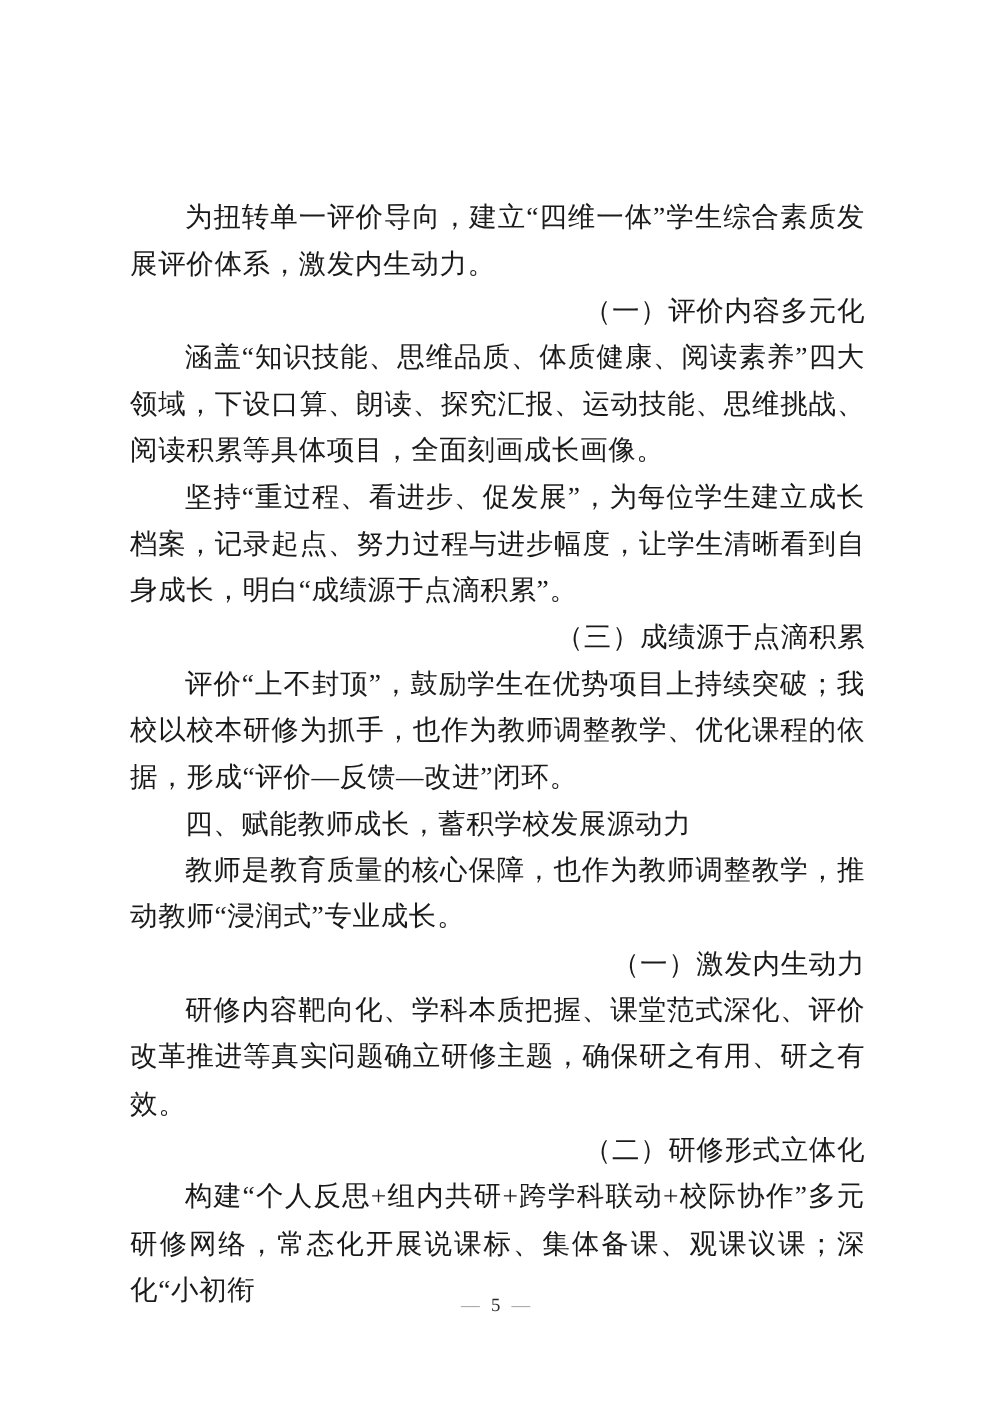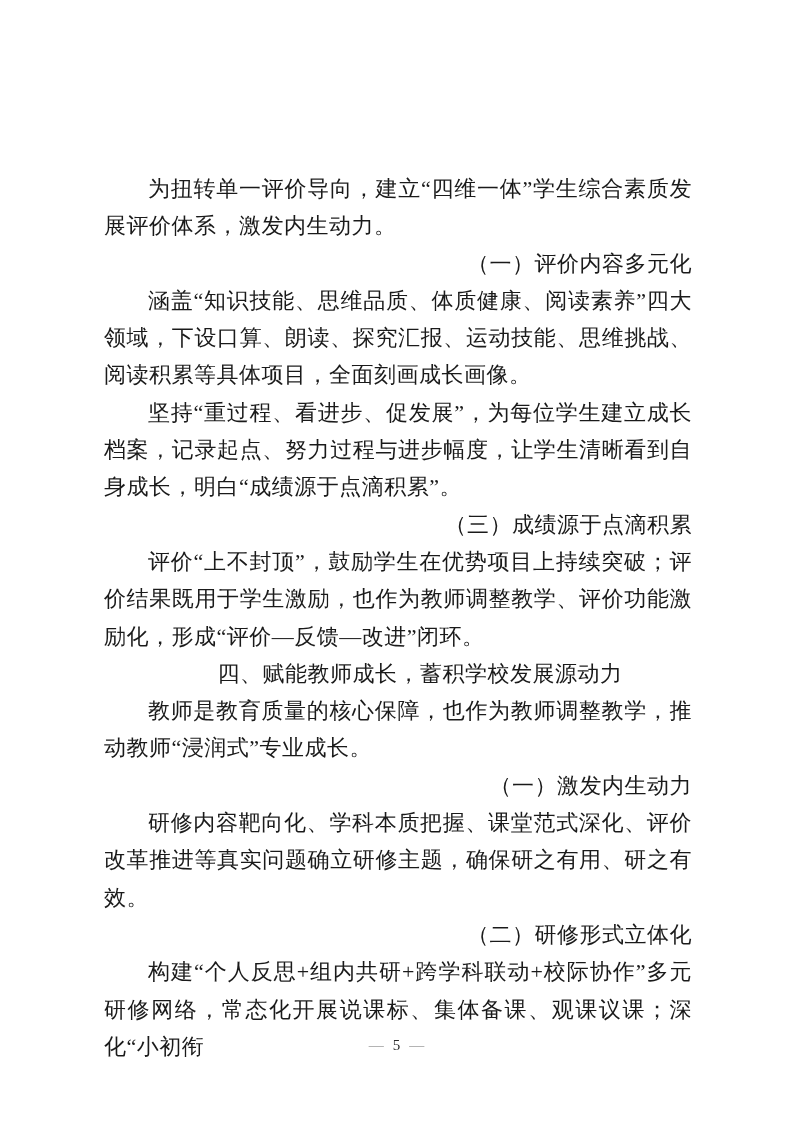--- a/index.html
+++ b/index.html
@@ -12,38 +12,38 @@
     width: 793px;
     height: 1122px;
     background: #ffffff;
     font-family: "Liberation Serif", "DejaVu Serif", serif;
     color: #1a1a1a;
     overflow: hidden;
   }
   .content {
     position: absolute;
     left: 104px;
-    top: 170px;
+    top: 155px;
     width: 588px;
   }
   .content p {
     margin: 0;
     font-size: 22px;
     line-height: 37.3px;
     text-indent: 2em;
     letter-spacing: 0.5px;
     font-weight: 400;
   }
   .p-body {
     text-align: justify;
     text-justify: inter-character;
   }
   .p-h1 {
     font-weight: 700;
-    text-align: center;
+    text-align: left;
     letter-spacing: 1px;
   }
   .p-h2 {
     font-weight: 700;
     text-align: right;
     letter-spacing: 1px;
   }
   .footer {
     position: absolute;
     left: 0;
@@ -68,21 +68,21 @@
 <body>
 
 <div class="page">
 
   <div class="content">
     <p class="p-body">为扭转单一评价导向，建立“四维一体”学生综合素质发展评价体系，激发内生动力。</p>
     <p class="p-h2">（一）评价内容多元化</p>
     <p class="p-body">涵盖“知识技能、思维品质、体质健康、阅读素养”四大领域，下设口算、朗读、探究汇报、运动技能、思维挑战、阅读积累等具体项目，全面刻画成长画像。</p>
     <p class="p-body">坚持“重过程、看进步、促发展”，为每位学生建立成长档案，记录起点、努力过程与进步幅度，让学生清晰看到自身成长，明白“成绩源于点滴积累”。</p>
     <p class="p-h2">（三）成绩源于点滴积累</p>
-    <p class="p-body">评价“上不封顶”，鼓励学生在优势项目上持续突破；评价结果既用于学生激励，也作为教师调整教学、评价功能激励化，形成“评价—反馈—改进”闭环。</p>
+    <p class="p-body">评价“上不封顶”，鼓励学生在优势项目上持续突破；我校以校本研修为抓手，也作为教师调整教学、优化课程的依据，形成“评价—反馈—改进”闭环。</p>
     <p class="p-h1">四、赋能教师成长，蓄积学校发展源动力</p>
     <p class="p-body">教师是教育质量的核心保障，也作为教师调整教学，推动教师“浸润式”专业成长。</p>
     <p class="p-h2">（一）激发内生动力</p>
     <p class="p-body">研修内容靶向化、学科本质把握、课堂范式深化、评价改革推进等真实问题确立研修主题，确保研之有用、研之有效。</p>
     <p class="p-h2">（二）研修形式立体化</p>
     <p class="p-body">构建“个人反思+组内共研+跨学科联动+校际协作”多元研修网络，常态化开展说课标、集体备课、观课议课；深化“小初衔</p>
   </div>
 
   <div class="footer">
     <span class="dash">—</span><span class="num">5</span><span class="dash">—</span>

